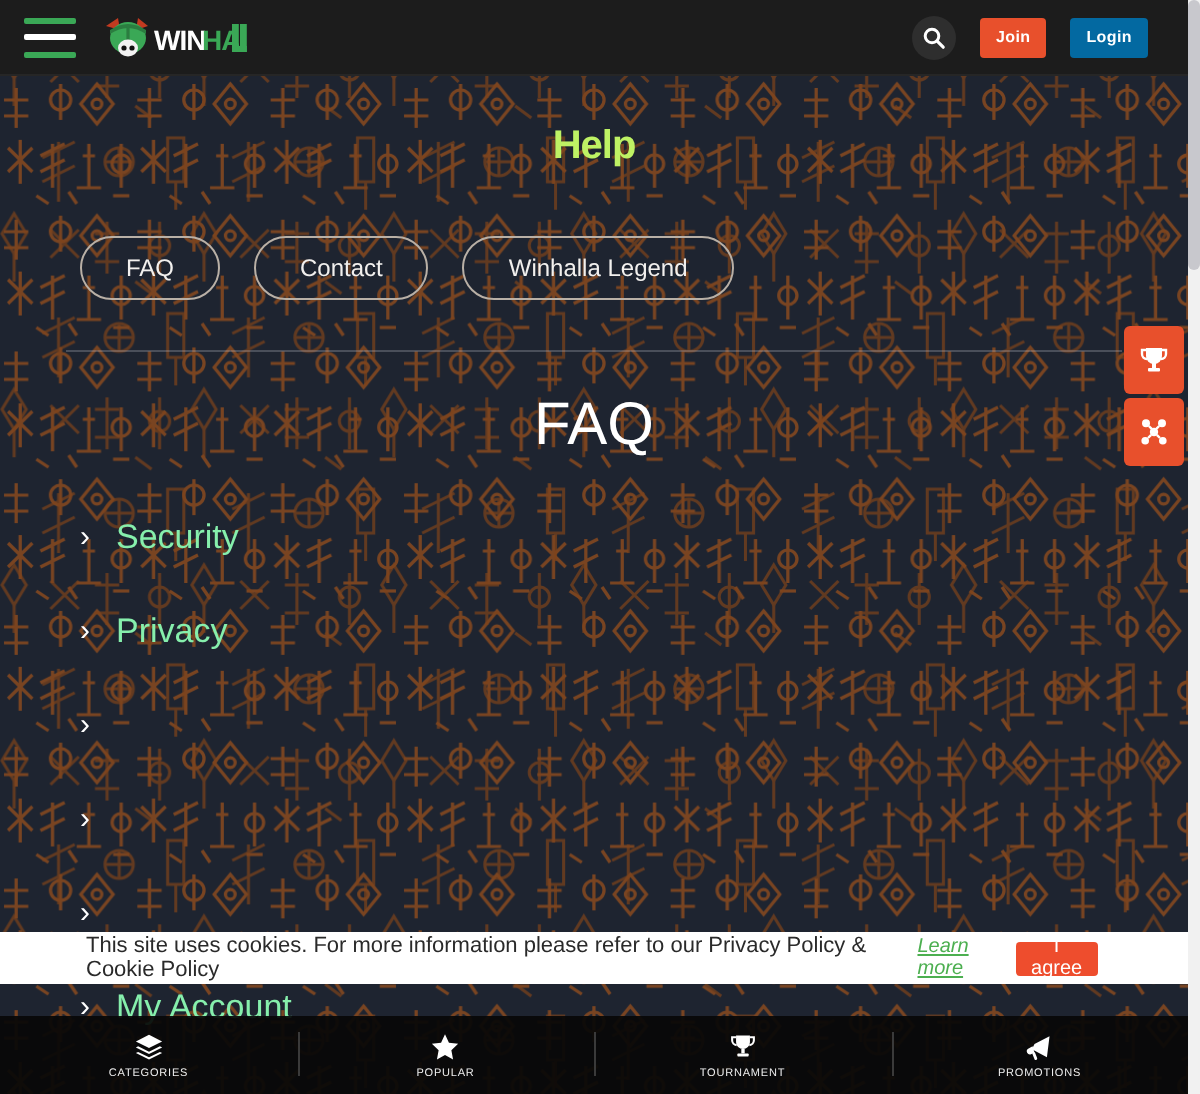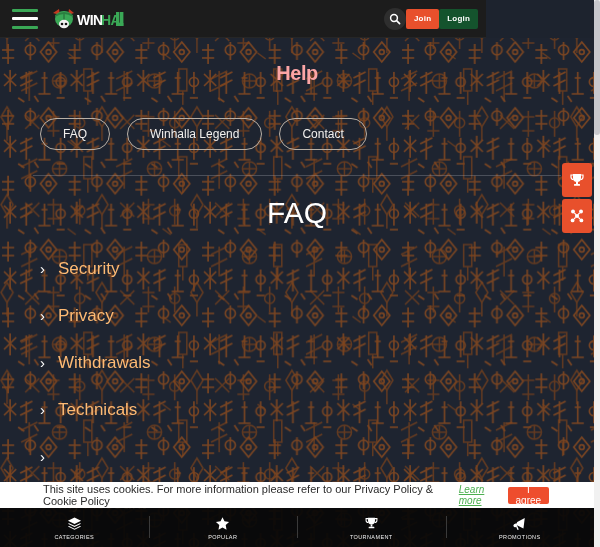--- a/index.html
+++ b/index.html
@@ -21,66 +21,66 @@
     position: absolute;
     left: 0; top: 38px; right: 0; bottom: 0;
     background-color: #1e2430;
     opacity: 1;
   }
   .runes svg { display: block; width: 100%; height: 100%; }
 
   
   .header {
     position: absolute; left: 0; top: 0;
-    width: 486px; height: 38px;
+    width: 594px; height: 38px;
     background: #1c1c1c;
     display: flex; align-items: center;
     z-index: 40;
     border-bottom: 1px solid #262626;
   }
   .hamburger {
     width: 26px; height: 20px;
     margin-left: 12px;
     display: flex; flex-direction: column; justify-content: space-between;
     cursor: pointer;
   }
   .hamburger i { display: block; height: 3px; border-radius: 1px; background: #3aa856; }
   .hamburger i.mid { background: #ffffff; }
 
   .logo { margin-left: 12px; display: flex; align-items: center; height: 28px; }
   .logo svg { display: block; }
 
   .header-right {
-    margin-left: auto; margin-right: 8px;
-    display: flex; align-items: center; gap: 0;
+    margin-left: auto; margin-right: 20px;
+    display: flex; align-items: center; gap: 12px;
   }
   .search-btn {
     width: 22px; height: 22px; border-radius: 50%;
     background: #2e2e2e;
     display: flex; align-items: center; justify-content: center;
     cursor: pointer;
   }
   .search-btn svg { display:block; }
   .btn-join, .btn-login {
     height: 20px; min-width: 30px;
     padding: 0 8px;
     border: 0; border-radius: 2px;
     font-size: 8px; font-weight: 700; color: #fff;
     font-family: "Liberation Sans", sans-serif;
     display: flex; align-items: center; justify-content: center;
     cursor: pointer; letter-spacing: .2px;
   }
   .btn-join { background: #e8502c; }
-  .btn-login { background: #14532d; }
+  .btn-login { background: #0369a1; }
 
   
   .help-title {
     position: absolute; top: 62px; left: 0; width: 594px;
     text-align: center;
-    color: #fca5a5;
+    color: #bef264;
     font-size: 20px; font-weight: 700;
     letter-spacing: -0.5px;
     z-index: 10;
   }
   .tabs {
     position: absolute; top: 118px; left: 40px;
     display: flex; gap: 17px;
     z-index: 10;
   }
   .tab {
@@ -119,21 +119,21 @@
     cursor: pointer;
   }
   .acc-chev {
     width: 14px;
     color: #ffffff;
     font-size: 15px; font-weight: 300;
     line-height: 1;
     flex: 0 0 14px;
   }
   .acc-label {
-    color: #fdba74;
+    color: #86efac;
     font-size: 17px; font-weight: 400;
     margin-left: 4px;
   }
 
   
   .side-float {
     position: absolute; right: 8px; top: 163px;
     z-index: 30;
     display: flex; flex-direction: column; gap: 2px;
   }
@@ -141,21 +141,21 @@
     width: 30px; height: 34px;
     background: #e8502c;
     border: 0; border-radius: 3px;
     display: flex; align-items: center; justify-content: center;
     cursor: pointer;
   }
   .side-btn svg { display: block; }
 
   
   .cookie {
-    position: absolute; left: 0; bottom: 39px;
+    position: absolute; left: 0; bottom: 55px;
     width: 594px; height: 26px;
     background: #ffffff;
     display: flex; align-items: center;
     z-index: 50;
     font-size: 11px;
   }
   .cookie-text { margin-left: 43px; color: #2a2a2a; }
   .cookie-learn {
     margin-left: 12px; color: #4caf50;
     text-decoration: underline; cursor: pointer; font-size: 10px; font-style: italic;
@@ -298,44 +298,42 @@
       </div>
       <button class="btn-join">Join</button>
       <button class="btn-login">Login</button>
     </div>
   </div>
 
   <div class="help-title">Help</div>
 
   <div class="tabs">
     <button class="tab">FAQ</button>
+    <button class="tab">Contact</button>
     <button class="tab">Winhalla Legend</button>
-    <button class="tab">Contact</button>
   </div>
 
   <div class="divider"></div>
 
   <div class="faq-title">FAQ</div>
 
   <div class="accordion">
     <div class="acc-item">
       <span class="acc-chev">›</span>
       <span class="acc-label">Security</span>
     </div>
     <div class="acc-item">
       <span class="acc-chev">›</span>
       <span class="acc-label">Privacy</span>
     </div>
     <div class="acc-item">
       <span class="acc-chev">›</span>
-      <span class="acc-label">Withdrawals</span>
-    </div>
-    <div class="acc-item">
-      <span class="acc-chev">›</span>
-      <span class="acc-label">Technicals</span>
+    </div>
+    <div class="acc-item">
+      <span class="acc-chev">›</span>
     </div>
     <div class="acc-item">
       <span class="acc-chev">›</span>
     </div>
     <div class="acc-item">
       <span class="acc-chev">›</span>
       <span class="acc-label">My Account</span>
     </div>
   </div>
 

